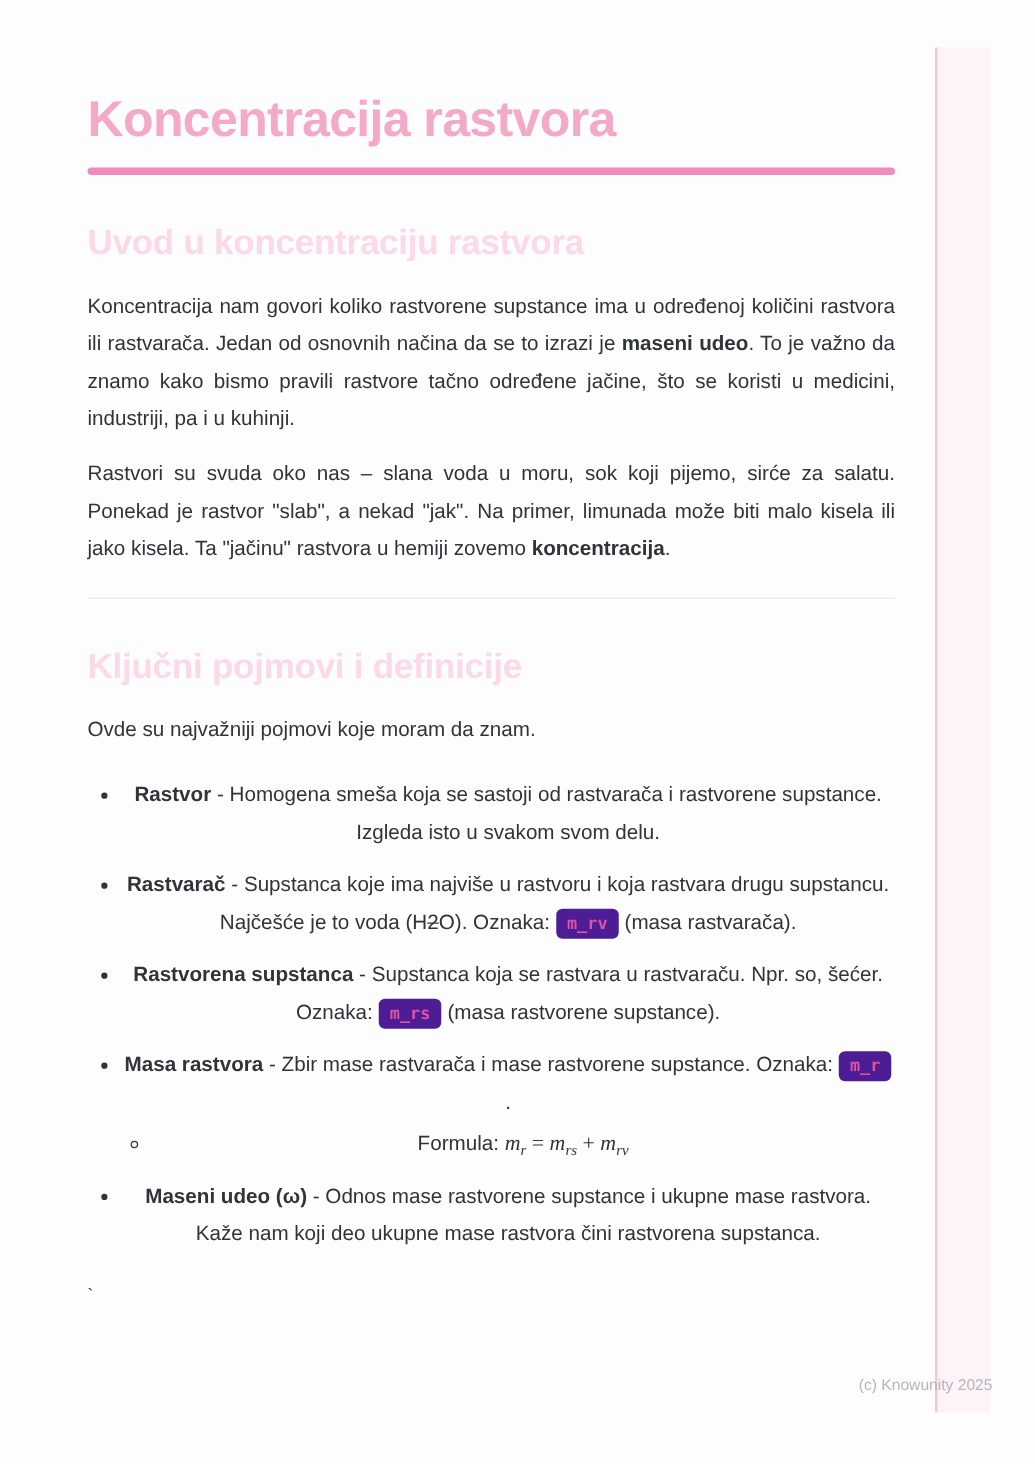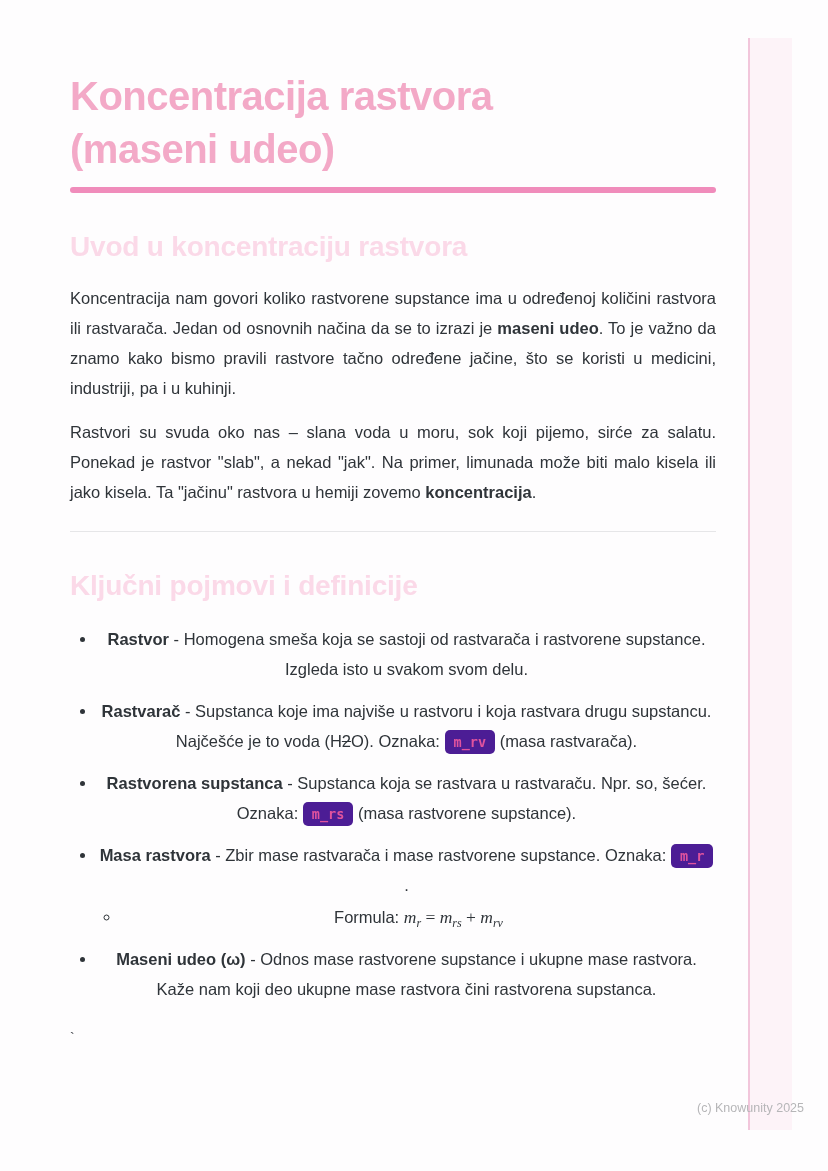--- a/index.html
+++ b/index.html
@@ -100,52 +100,52 @@
     vertical-align: baseline;
   }
   .stray-char {
     margin-top: 26px;
     font-size: 14px;
     color: #3a3e44;
   }
   .page-footer {
     position: absolute;
     top: 1101px;
-    right: 24px;
+    right: 34px;
     font-size: 12.5px;
     color: #b6b6b8;
     z-index: 2;
   }
 </style>
 </head>
 <body>
 
 <div class="page">
 
   <div class="side-strip"></div>
 
   <div class="content">
 
     <h1 class="doc-title">
       <div>Koncentracija rastvora</div>
-      <div>(maseni udeo)</div>
     </h1>
 
     <div class="accent-rule"></div>
 
     <h2 class="section-heading">Uvod u koncentraciju rastvora</h2>
 
     <p class="body-para"><span>Koncentracija nam govori koliko rastvorene supstance ima u određenoj količini rastvora ili rastvarača. Jedan od osnovnih načina da se to izrazi je </span><span class="b">maseni udeo</span><span>. To je važno da znamo kako bismo pravili rastvore tačno određene jačine, što se koristi u medicini, industriji, pa i u kuhinji.</span></p>
 
     <p class="body-para"><span>Rastvori su svuda oko nas – slana voda u moru, sok koji pijemo, sirće za salatu. Ponekad je rastvor "slab", a nekad "jak". Na primer, limunada može biti malo kisela ili jako kisela. Ta "jačinu" rastvora u hemiji zovemo </span><span class="b">koncentracija</span><span>.</span></p>
 
     <hr class="section-divider">
 
     <h2 class="section-heading">Ključni pojmovi i definicije</h2>
 
+    <p class="body-para">Ovde su najvažniji pojmovi koje moram da znam.</p>
 
     <ul class="terms-list">
         <li><span class="b">Rastvor</span><span> - Homogena smeša koja se sastoji od rastvarača i rastvorene supstance. Izgleda isto u svakom svom delu.</span></li>
         <li><span class="b">Rastvarač</span><span> - Supstanca koje ima najviše u rastvoru i koja rastvara drugu supstancu. Najčešće je to voda (H</span><span class="strike">2</span><span>O). Oznaka: </span><span class="code-badge">m_rv</span><span> (masa rastvarača).</span></li>
         <li><span class="b">Rastvorena supstanca</span><span> - Supstanca koja se rastvara u rastvaraču. Npr. so, šećer. Oznaka: </span><span class="code-badge">m_rs</span><span> (masa rastvorene supstance).</span></li>
         <li><span class="b">Masa rastvora</span><span> - Zbir mase rastvarača i mase rastvorene supstance. Oznaka: </span><span class="code-badge">m_r</span><span> .</span><ul class="sub-list">
             <li><span>Formula: </span><span class="i math">m</span><sub class="i math">r</sub><span class="math"> = </span><span class="i math">m</span><sub class="i math">rs</sub><span class="math"> + </span><span class="i math">m</span><sub class="i math">rv</sub></li>
           </ul></li>
         <li><span class="b">Maseni udeo (ω)</span><span> - Odnos mase rastvorene supstance i ukupne mase rastvora. Kaže nam koji deo ukupne mase rastvora čini rastvorena supstanca.</span></li>
       </ul>

